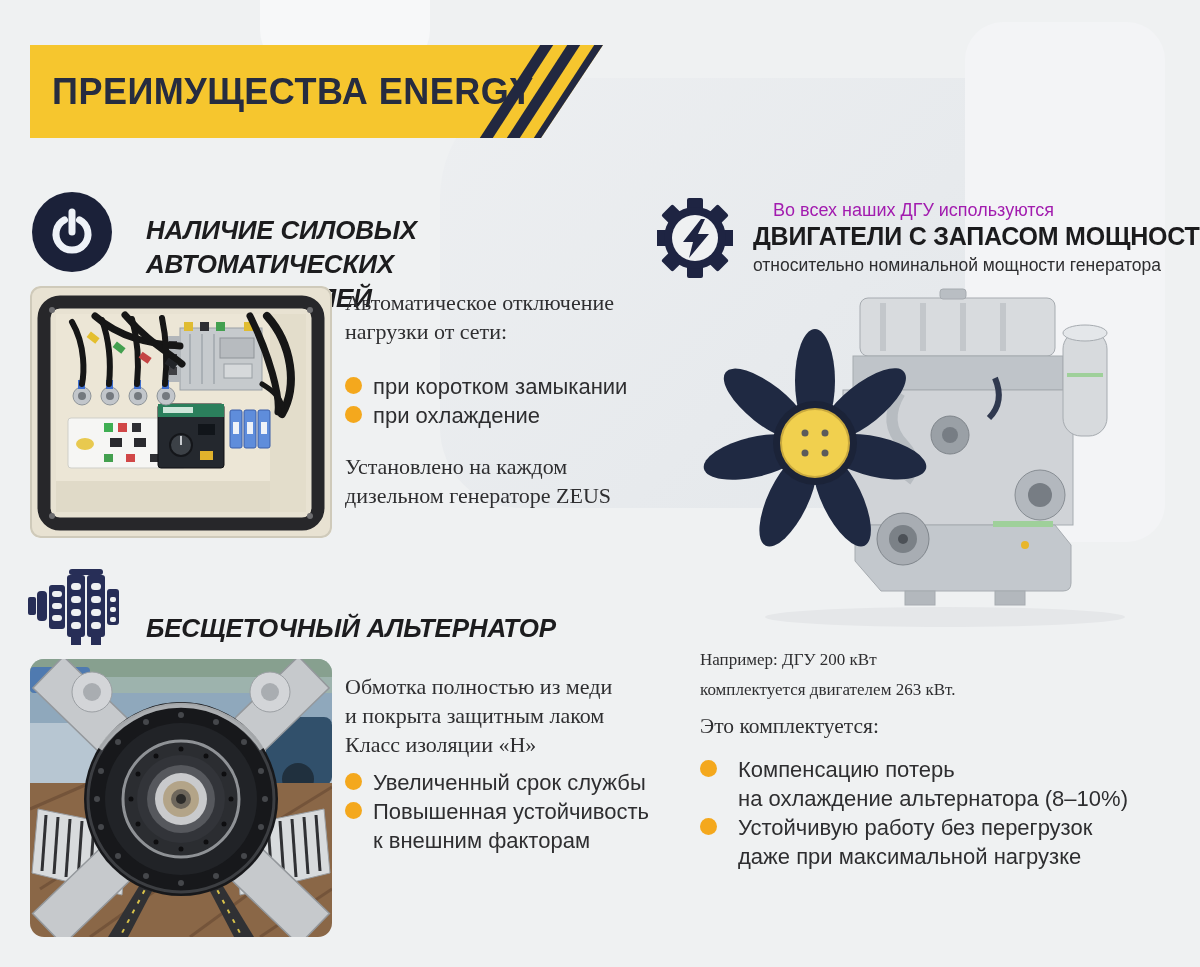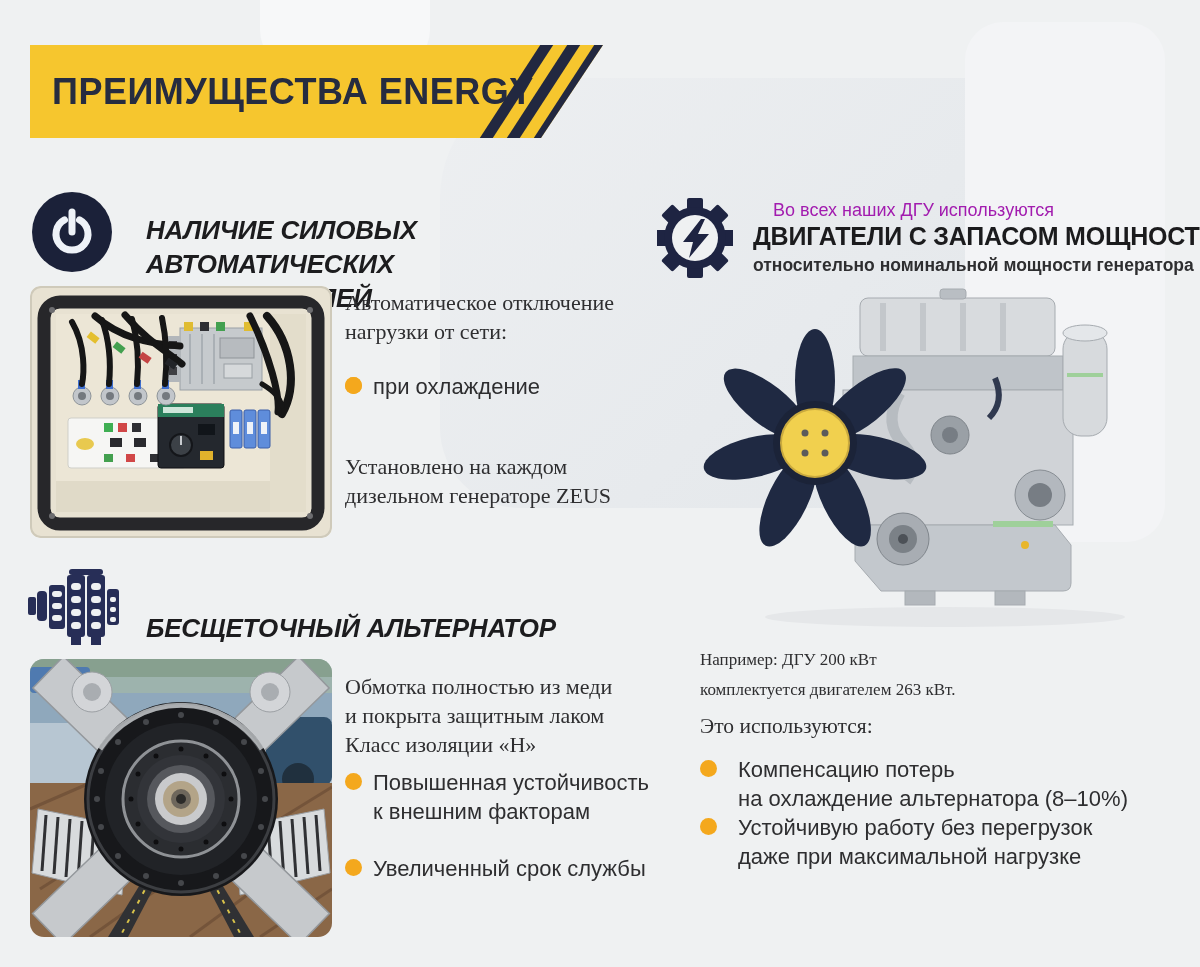--- a/index.html
+++ b/index.html
@@ -35,21 +35,21 @@
   ul.blist li{position:relative;padding-left:28px;font-size:22px;line-height:29px;color:#2e2e30;}
   ul.blist .dot{position:absolute;left:0;top:5px;width:17px;height:17px;border-radius:50%;background:#F4A81D;}
   ul.blist.wide li{padding-left:38px;}
   ul.blist.wide .dot{top:5px;}
 
   .photo{position:absolute;overflow:hidden;}
   .photo svg{display:block;}
 
   .r-pre{position:absolute;font-size:18px;color:#a21caf;white-space:nowrap;margin-left:20px;}
   .r-title{position:absolute;margin:0;font-size:25px;font-weight:bold;color:#1b1b1d;white-space:nowrap;letter-spacing:-.2px;}
-  .r-sub{position:absolute;font-size:17.5px;color:#2e2e30;white-space:nowrap;font-weight:bold;}
+  .r-sub{position:absolute;font-size:17.5px;color:#2e2e30;white-space:nowrap;}
 </style>
 </head>
 <body>
 
 <div class="page">
 
   <div class="ghost ghost-a"></div>
   <div class="ghost ghost-b"></div>
   <div class="ghost ghost-c"></div>
 
@@ -164,20 +164,21 @@
       <circle cx="22" cy="230" r="3" fill="#6d6d70"></circle>
       <circle cx="280" cy="230" r="3" fill="#6d6d70"></circle>
     </svg>
   </div>
 
   <div class="body-txt ml" style="left:345px;top:288px;width:330px">Автоматическое отключение
 нагрузки от сети:</div>
   <ul class="blist" style="position:absolute;left:345px;top:372px;width:330px">
     <li>
       <span class="dot"></span>
+      <span class="ml">при коротком замыкании</span>
     </li>
     <li>
       <span class="dot"></span>
       <span class="ml">при охлаждение</span>
     </li>
   </ul>
   <div class="body-txt ml" style="left:345px;top:452px;width:330px">Установлено на каждом
 дизельном генераторе ZEUS</div>
 
   <svg class="sec-icon" style="left:28px;top:567px" width="92" height="78" viewBox="0 0 92 78">
@@ -315,28 +316,28 @@
         <circle cx="151" cy="140" r="10" fill="#6e675c"></circle>
         <circle cx="151" cy="140" r="5" fill="#2c2b29"></circle>
       </g>
     </svg>
   </div>
 
   <div class="body-txt ml" style="left:345px;top:672px;width:340px">Обмотка полностью из меди
 и покрыта защитным лаком
 Класс изоляции «Н»</div>
   <ul class="blist" style="position:absolute;left:345px;top:768px;width:340px">
+    <li>
+      <span class="dot"></span>
+      <span class="ml">Увеличенный срок службы</span>
+    </li>
     <li style="margin-bottom:28px">
       <span class="dot"></span>
       <span class="ml">Повышенная устойчивость
 к внешним факторам</span>
-    </li>
-    <li>
-      <span class="dot"></span>
-      <span class="ml">Увеличенный срок службы</span>
     </li>
   </ul>
 
   <svg class="sec-icon" style="left:657px;top:197px" width="76" height="82" viewBox="0 0 76 82">
     <g fill="#1e2442">
       <g transform="translate(38,41)">
         <rect x="-8" y="-40" width="16" height="14" rx="2"></rect>
         <rect x="-8" y="26" width="16" height="14" rx="2"></rect>
         <rect x="-40" y="-8" width="14" height="16" rx="2"></rect>
         <rect x="26" y="-8" width="14" height="16" rx="2"></rect>
@@ -403,21 +404,21 @@
         <circle cx="-10" cy="-10" r="3.5" fill="#5b5b5b"></circle>
         <circle cx="10" cy="-10" r="3.5" fill="#5b5b5b"></circle>
         <circle cx="-10" cy="10" r="3.5" fill="#5b5b5b"></circle>
         <circle cx="10" cy="10" r="3.5" fill="#5b5b5b"></circle>
       </g>
     </svg>
   </div>
 
   <div class="body-txt ml" style="left:700px;top:645px;width:480px;font-size:17px;line-height:30px">Например: ДГУ 200 кВт
 комплектуется двигателем 263 кВт.</div>
-  <div class="body-txt" style="left:700px;top:712px;width:480px;font-size:21.5px">Это используются:</div>
+  <div class="body-txt" style="left:700px;top:712px;width:480px;font-size:21.5px">Это комплектуется:</div>
   <ul class="blist wide" style="position:absolute;left:700px;top:755px;width:490px">
     <li style="">
       <span class="dot"></span>
       <span class="ml">Компенсацию потерь
 на охлаждение альтернатора (8–10%)</span>
     </li>
     <li>
       <span class="dot"></span>
       <span class="ml">Устойчивую работу без перегрузок
 даже при максимальной нагрузке</span>

